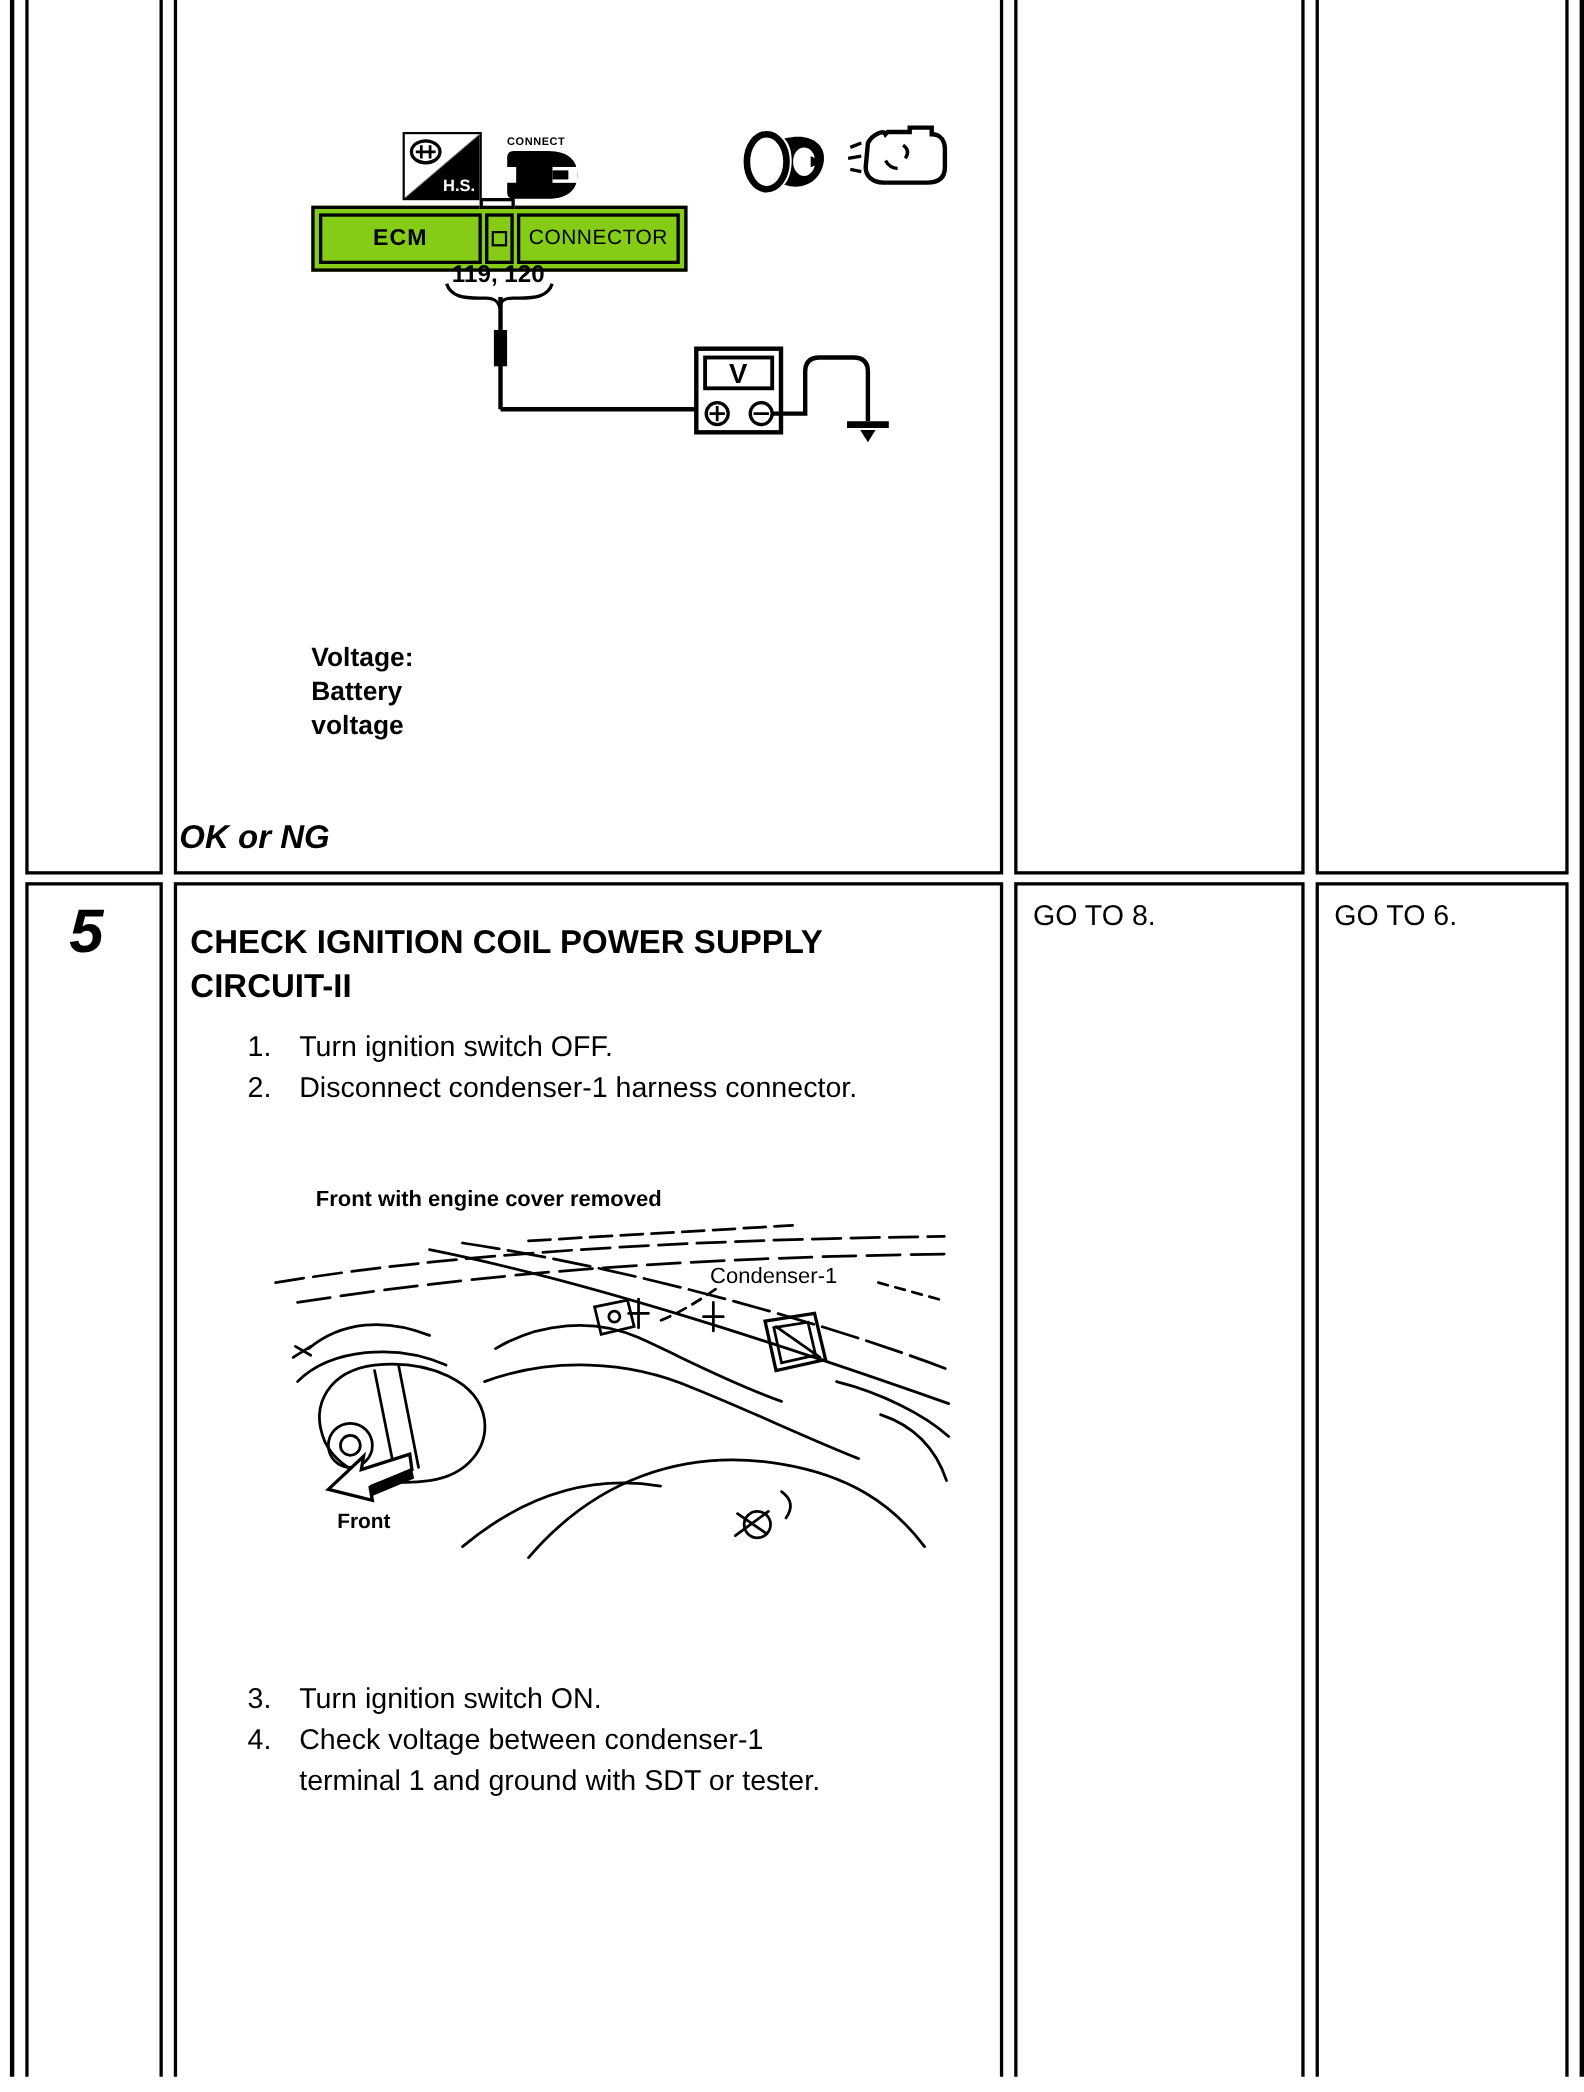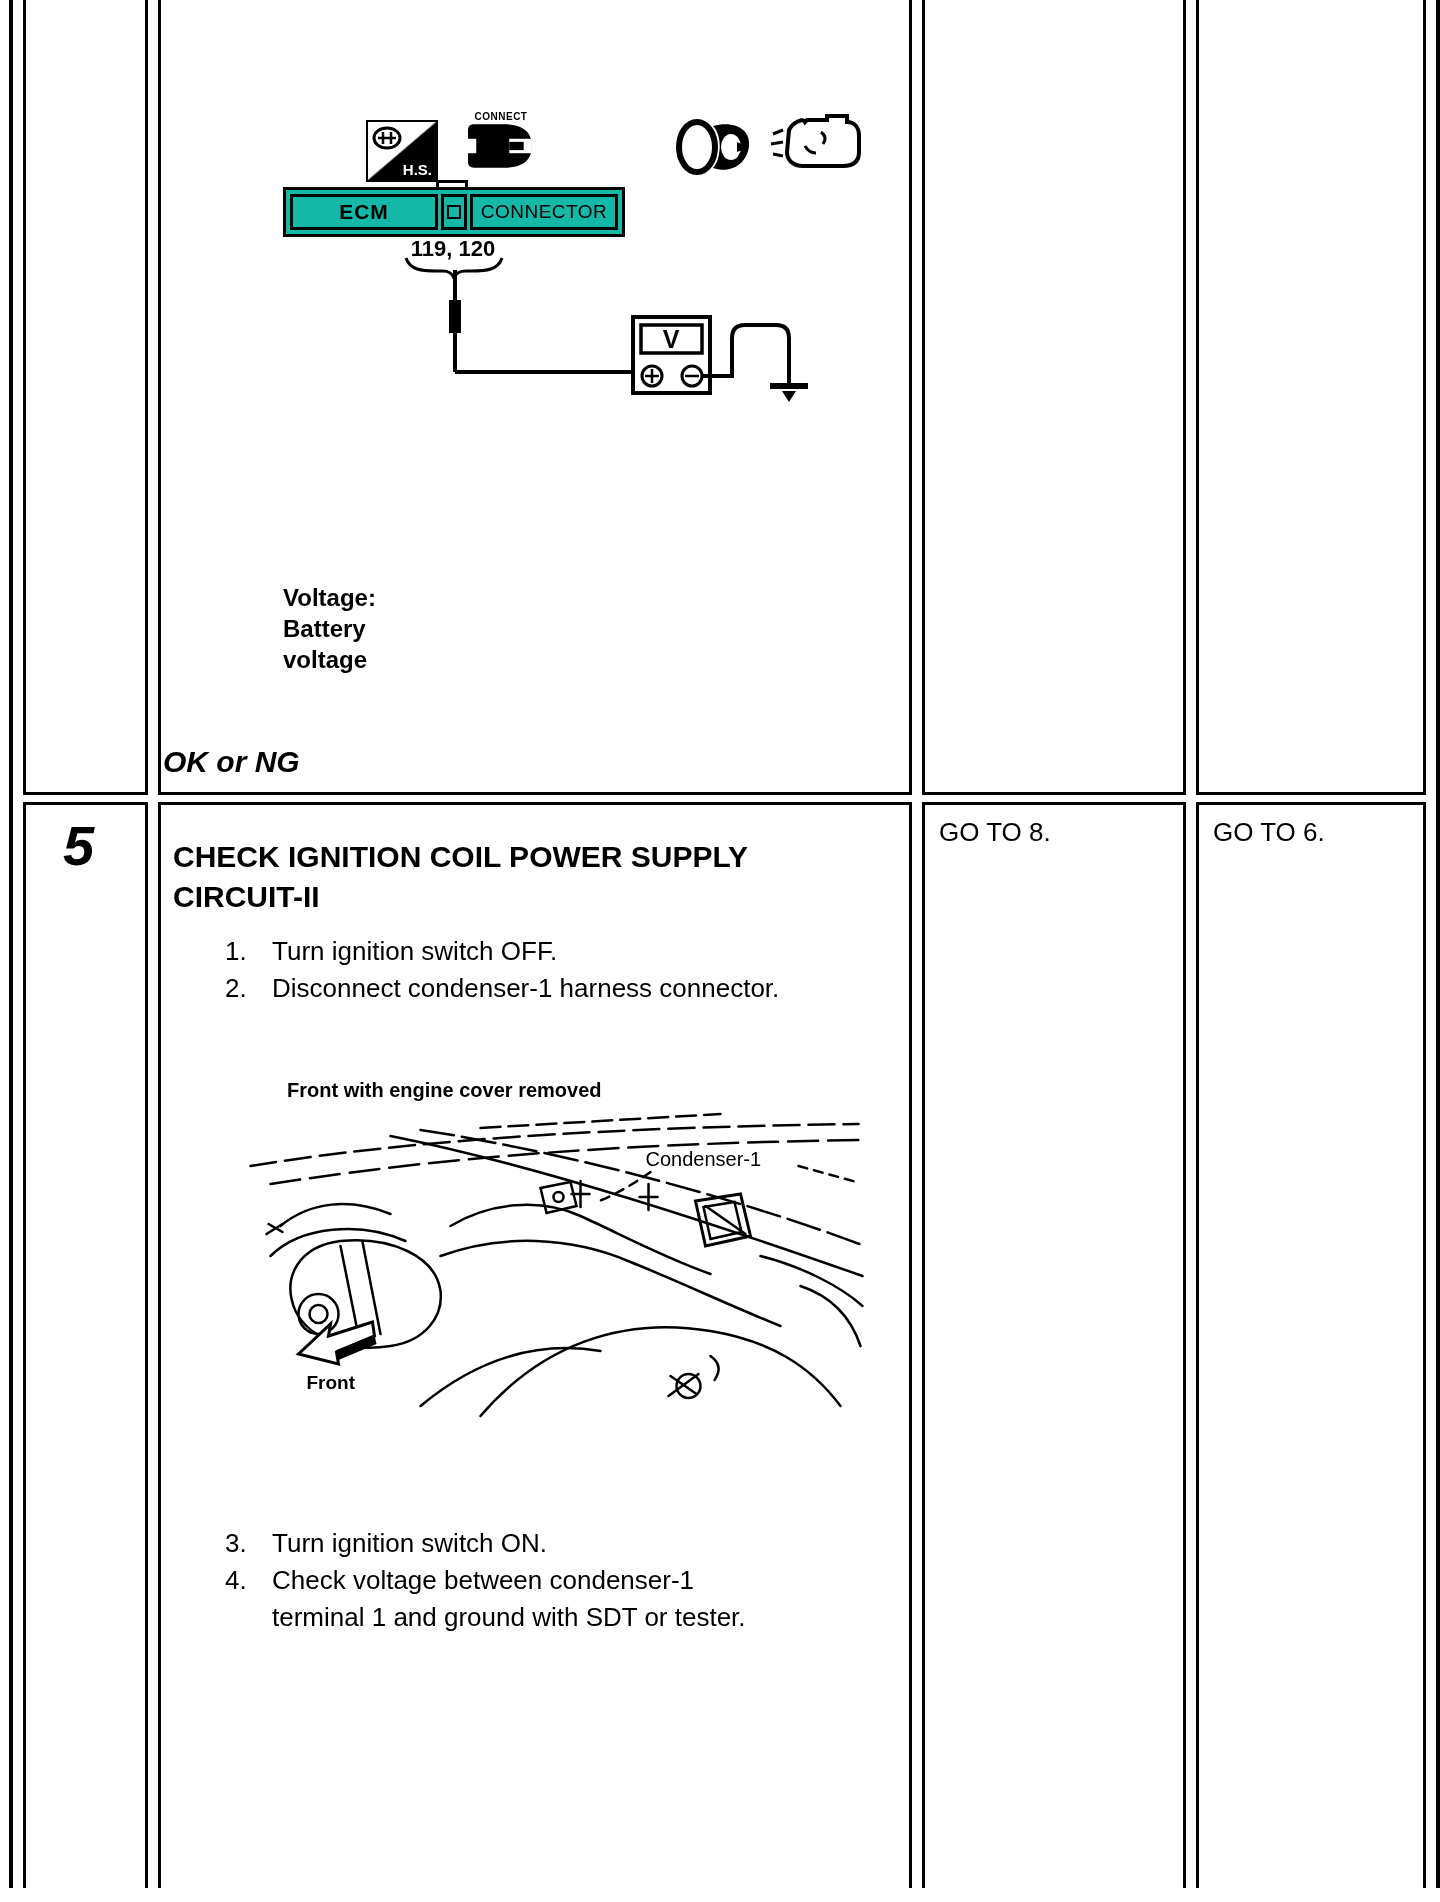--- a/index.html
+++ b/index.html
@@ -10,24 +10,24 @@
     table-layout:fixed;width:1431px;margin:-30px 0 0 9px;}
   td{border:3px solid #000;box-sizing:border-box;vertical-align:top;padding:0;background:#fff;}
   td.r1{height:818px;}
   td.r2{height:1155px;}
   
   .r1inner{position:relative;width:100%;height:812px;}
   .abs{position:absolute;}
   .hs-icon{left:205px;top:140px;width:72px;height:62px;border:2px solid #000;box-sizing:border-box;
     background:linear-gradient(to bottom right,#fff 0 49%,#000 51% 100%);}
   .hs-label{position:absolute;right:4px;bottom:2px;color:#fff;font-weight:bold;font-size:15px;}
-  .connect-wrap{left:300px;top:131px;width:80px;text-align:center;}
+  .connect-wrap{left:300px;top:144px;width:80px;text-align:left;}
   .connect-label{font-size:10px;font-weight:bold;letter-spacing:.5px;line-height:11px;}
-  .ecm-box{left:122px;top:207px;width:342px;height:50px;border:3px solid #000;box-sizing:border-box;
-    padding:4px;display:flex;align-items:stretch;position:absolute;background:#14b8a6;}
+  .ecm-box{left:122px;top:207px;width:342px;height:60px;border:3px solid #000;box-sizing:border-box;
+    padding:4px;display:flex;align-items:stretch;position:absolute;background:#84cc16;}
   .ecm-cell{flex:0 0 148px;border:3px solid #000;box-sizing:border-box;display:flex;align-items:center;justify-content:center;
     font-weight:bold;font-size:21px;letter-spacing:1px;}
   .clip-cell{flex:0 0 26px;border:3px solid #000;box-sizing:border-box;margin:0 3px;position:relative;}
   .clip-hole{position:absolute;left:50%;top:50%;transform:translate(-50%,-50%);width:10px;height:10px;border:2px solid #000;}
   .conn-cell{flex:1 1 auto;border:3px solid #000;box-sizing:border-box;display:flex;align-items:center;justify-content:center;
     font-weight:normal;font-size:19px;letter-spacing:.5px;}
   .ecm-tab{position:absolute;left:150px;top:-10px;width:32px;height:10px;border:3px solid #000;background:#fff;box-sizing:border-box;}
   .terminals{left:232px;top:256px;width:120px;text-align:center;font-size:22px;font-weight:600;}
   .spec{left:122px;top:602px;font-size:24px;font-weight:bold;line-height:31px;}
   .okng{left:2px;top:765px;font-size:30px;font-weight:bold;font-style:italic;text-align:center;}

